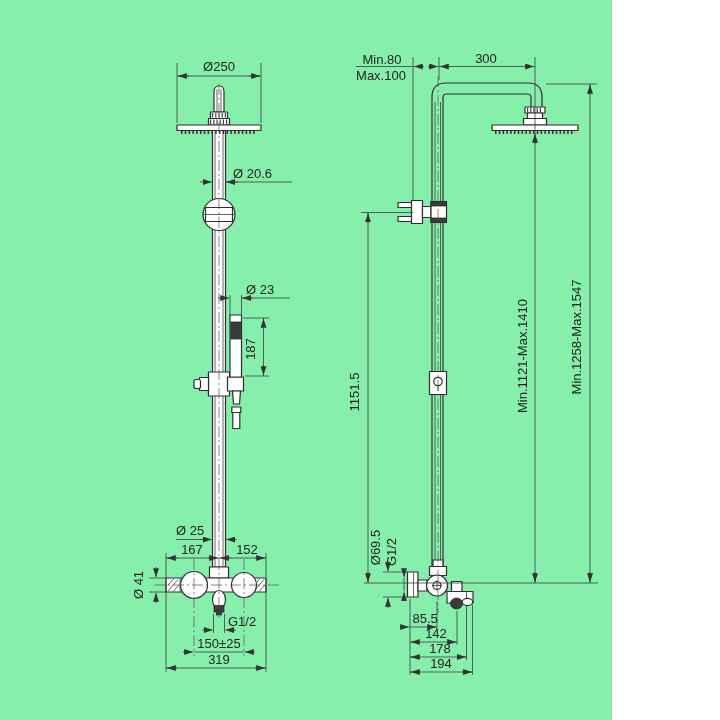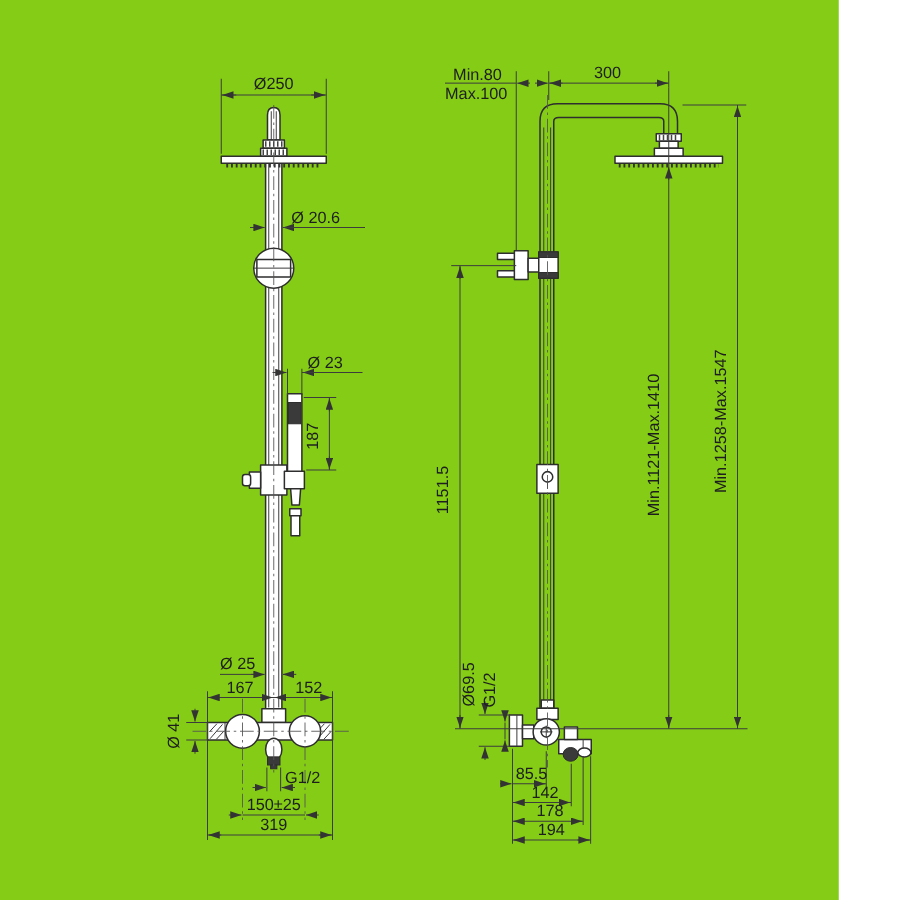--- a/index.html
+++ b/index.html
@@ -1,16 +1,16 @@
 <!DOCTYPE html>
 <html><head>
 <meta charset="utf-8">
 <style>
   html,body{margin:0;padding:0;background:#ffffff;}
-  #stage{width:671px;height:720px;background:#84cc16;position:relative;}
+  #stage{width:612px;height:720px;background:#86efac;position:relative;}
   svg{display:block;}
   svg text{font-family:"Liberation Sans","DejaVu Sans",sans-serif;font-size:13px;fill:#1e1e1e;}
   .ln{fill:none;stroke:#2e2e2e;stroke-width:1.2;stroke-linejoin:round;}
   .fw{fill:#ffffff;stroke:#2e2e2e;stroke-width:1.2;stroke-linejoin:round;}
   .fd{fill:#3a3a3a;stroke:#2e2e2e;stroke-width:0.8;}
   .th{fill:none;stroke:#3c3c3c;stroke-width:0.8;}
   .cl{fill:none;stroke:#555555;stroke-width:0.7;stroke-dasharray:11 3 2 3;}
   .tick{fill:none;stroke:#333333;stroke-width:3;stroke-dasharray:1.5 2.3;}
   .knurl{fill:none;stroke:#444444;stroke-width:4.5;stroke-dasharray:1.2 2;}
 </style>

